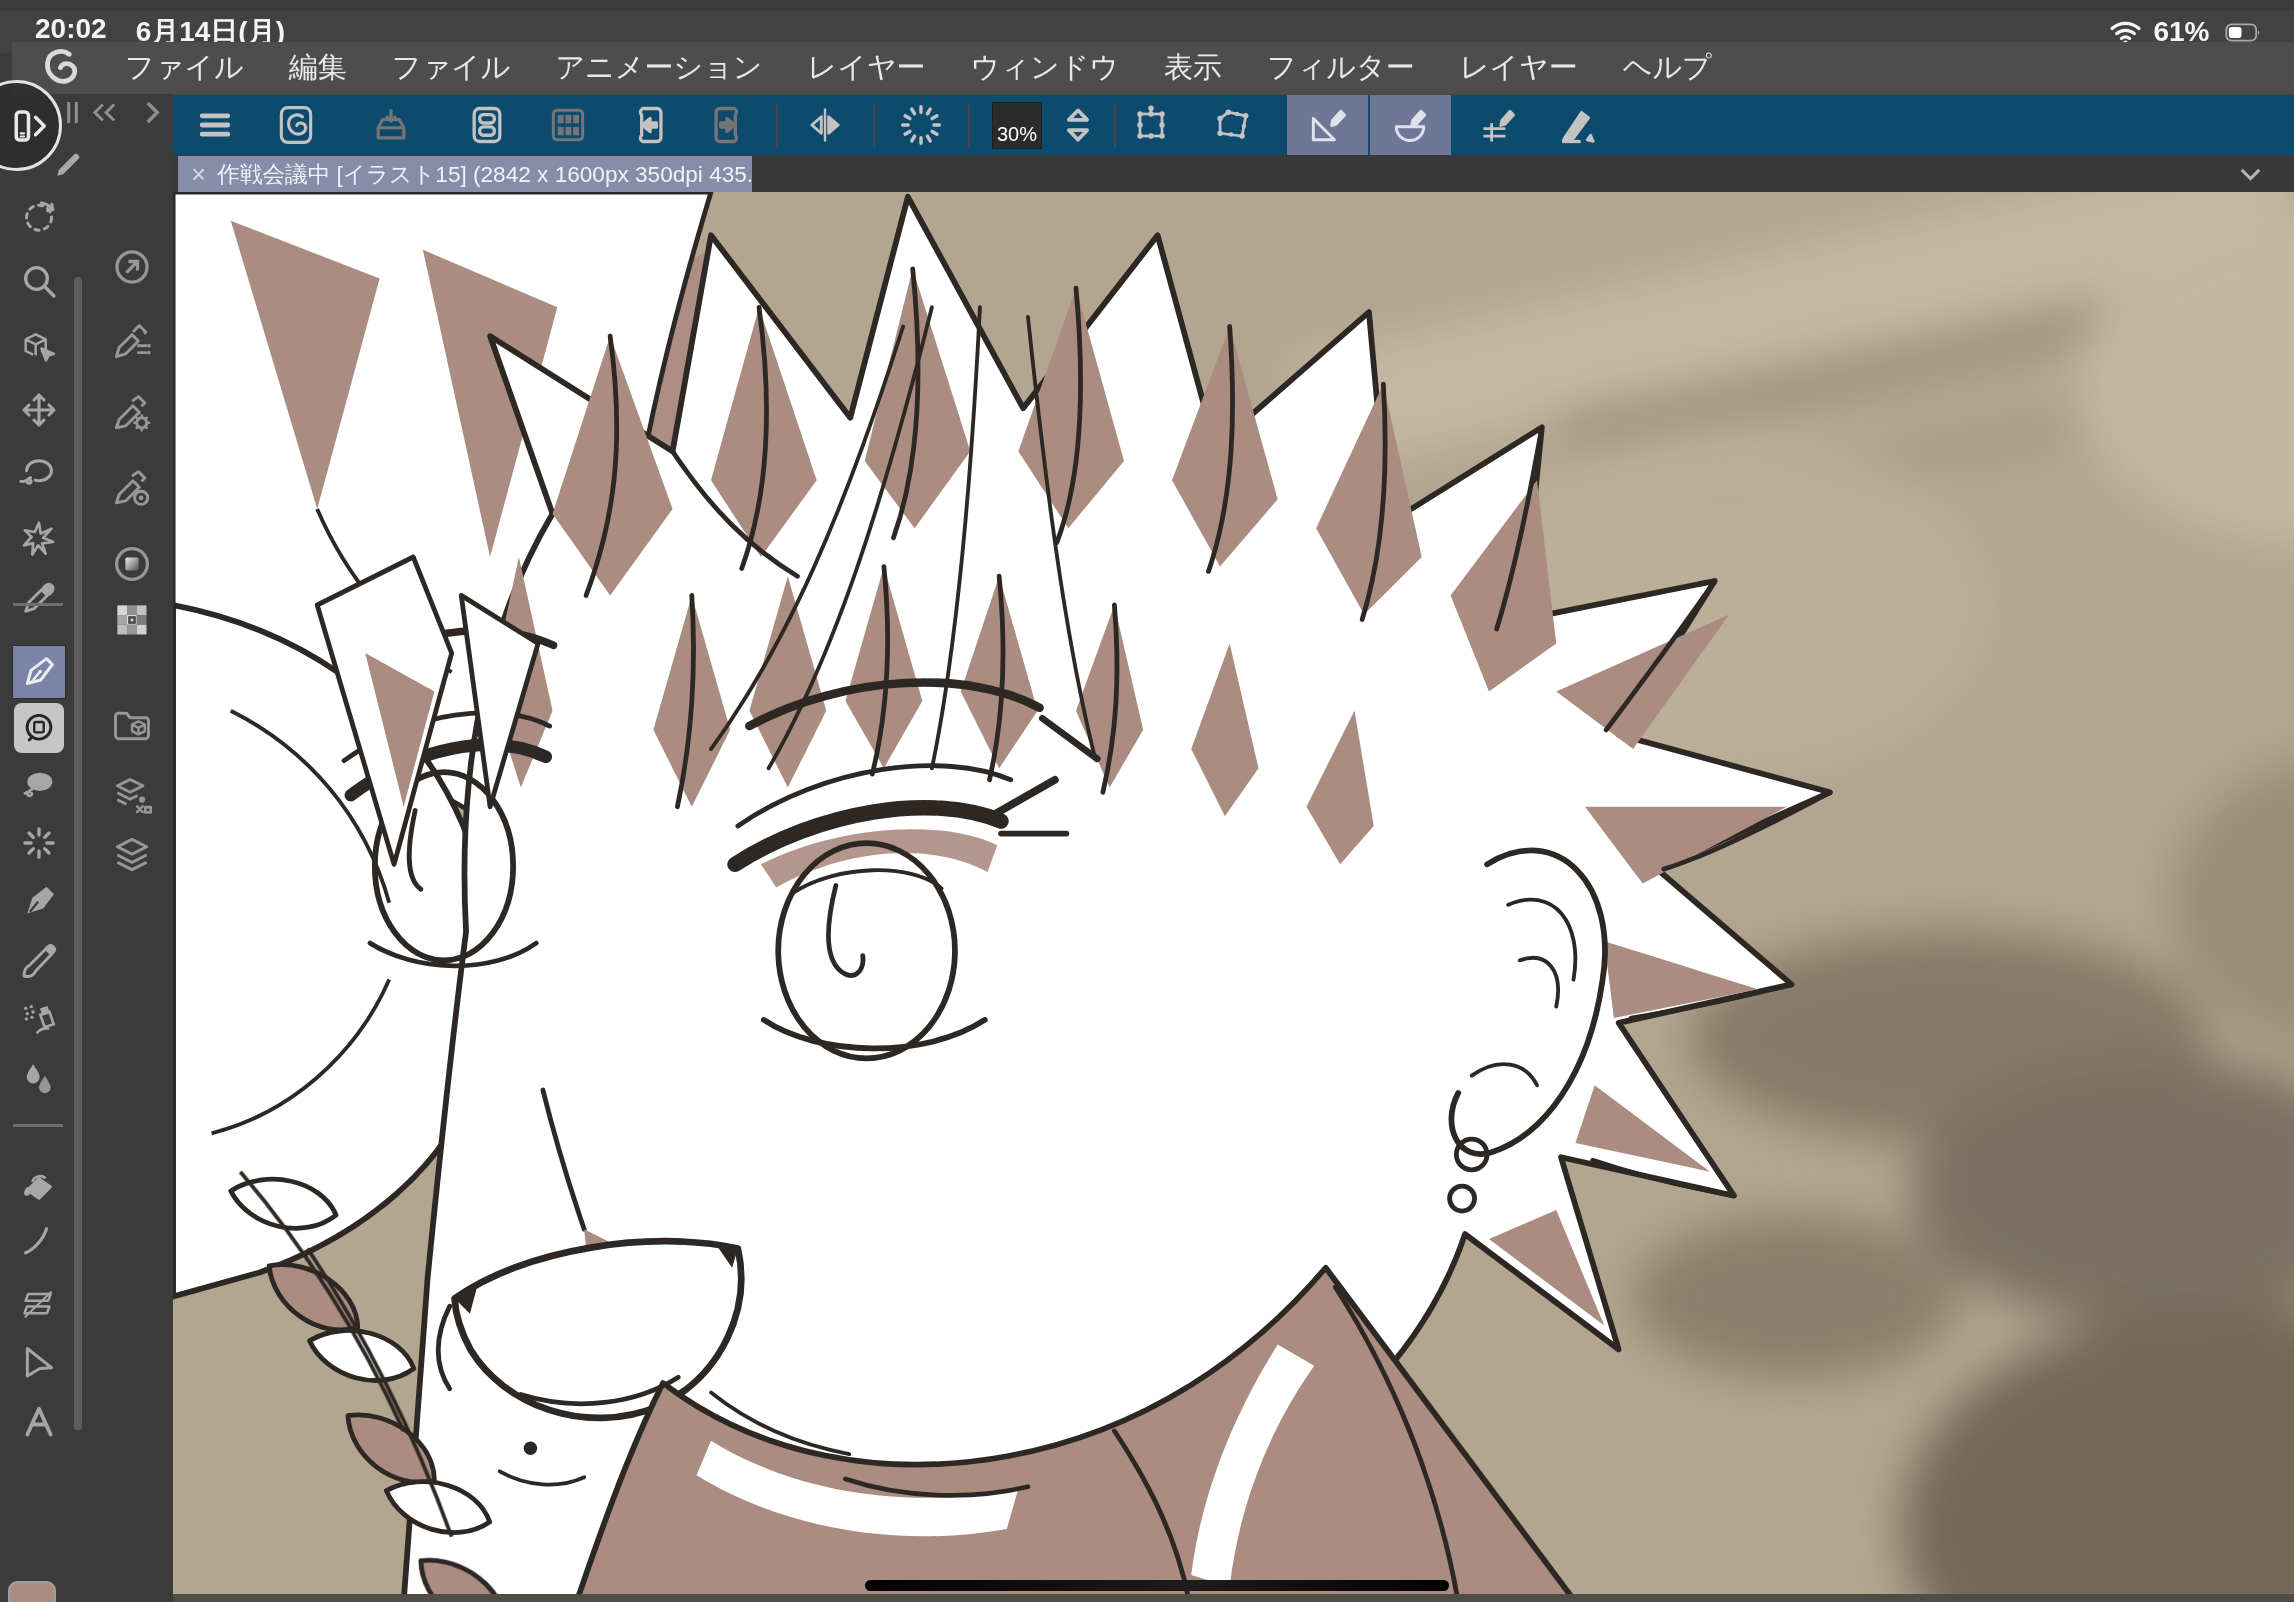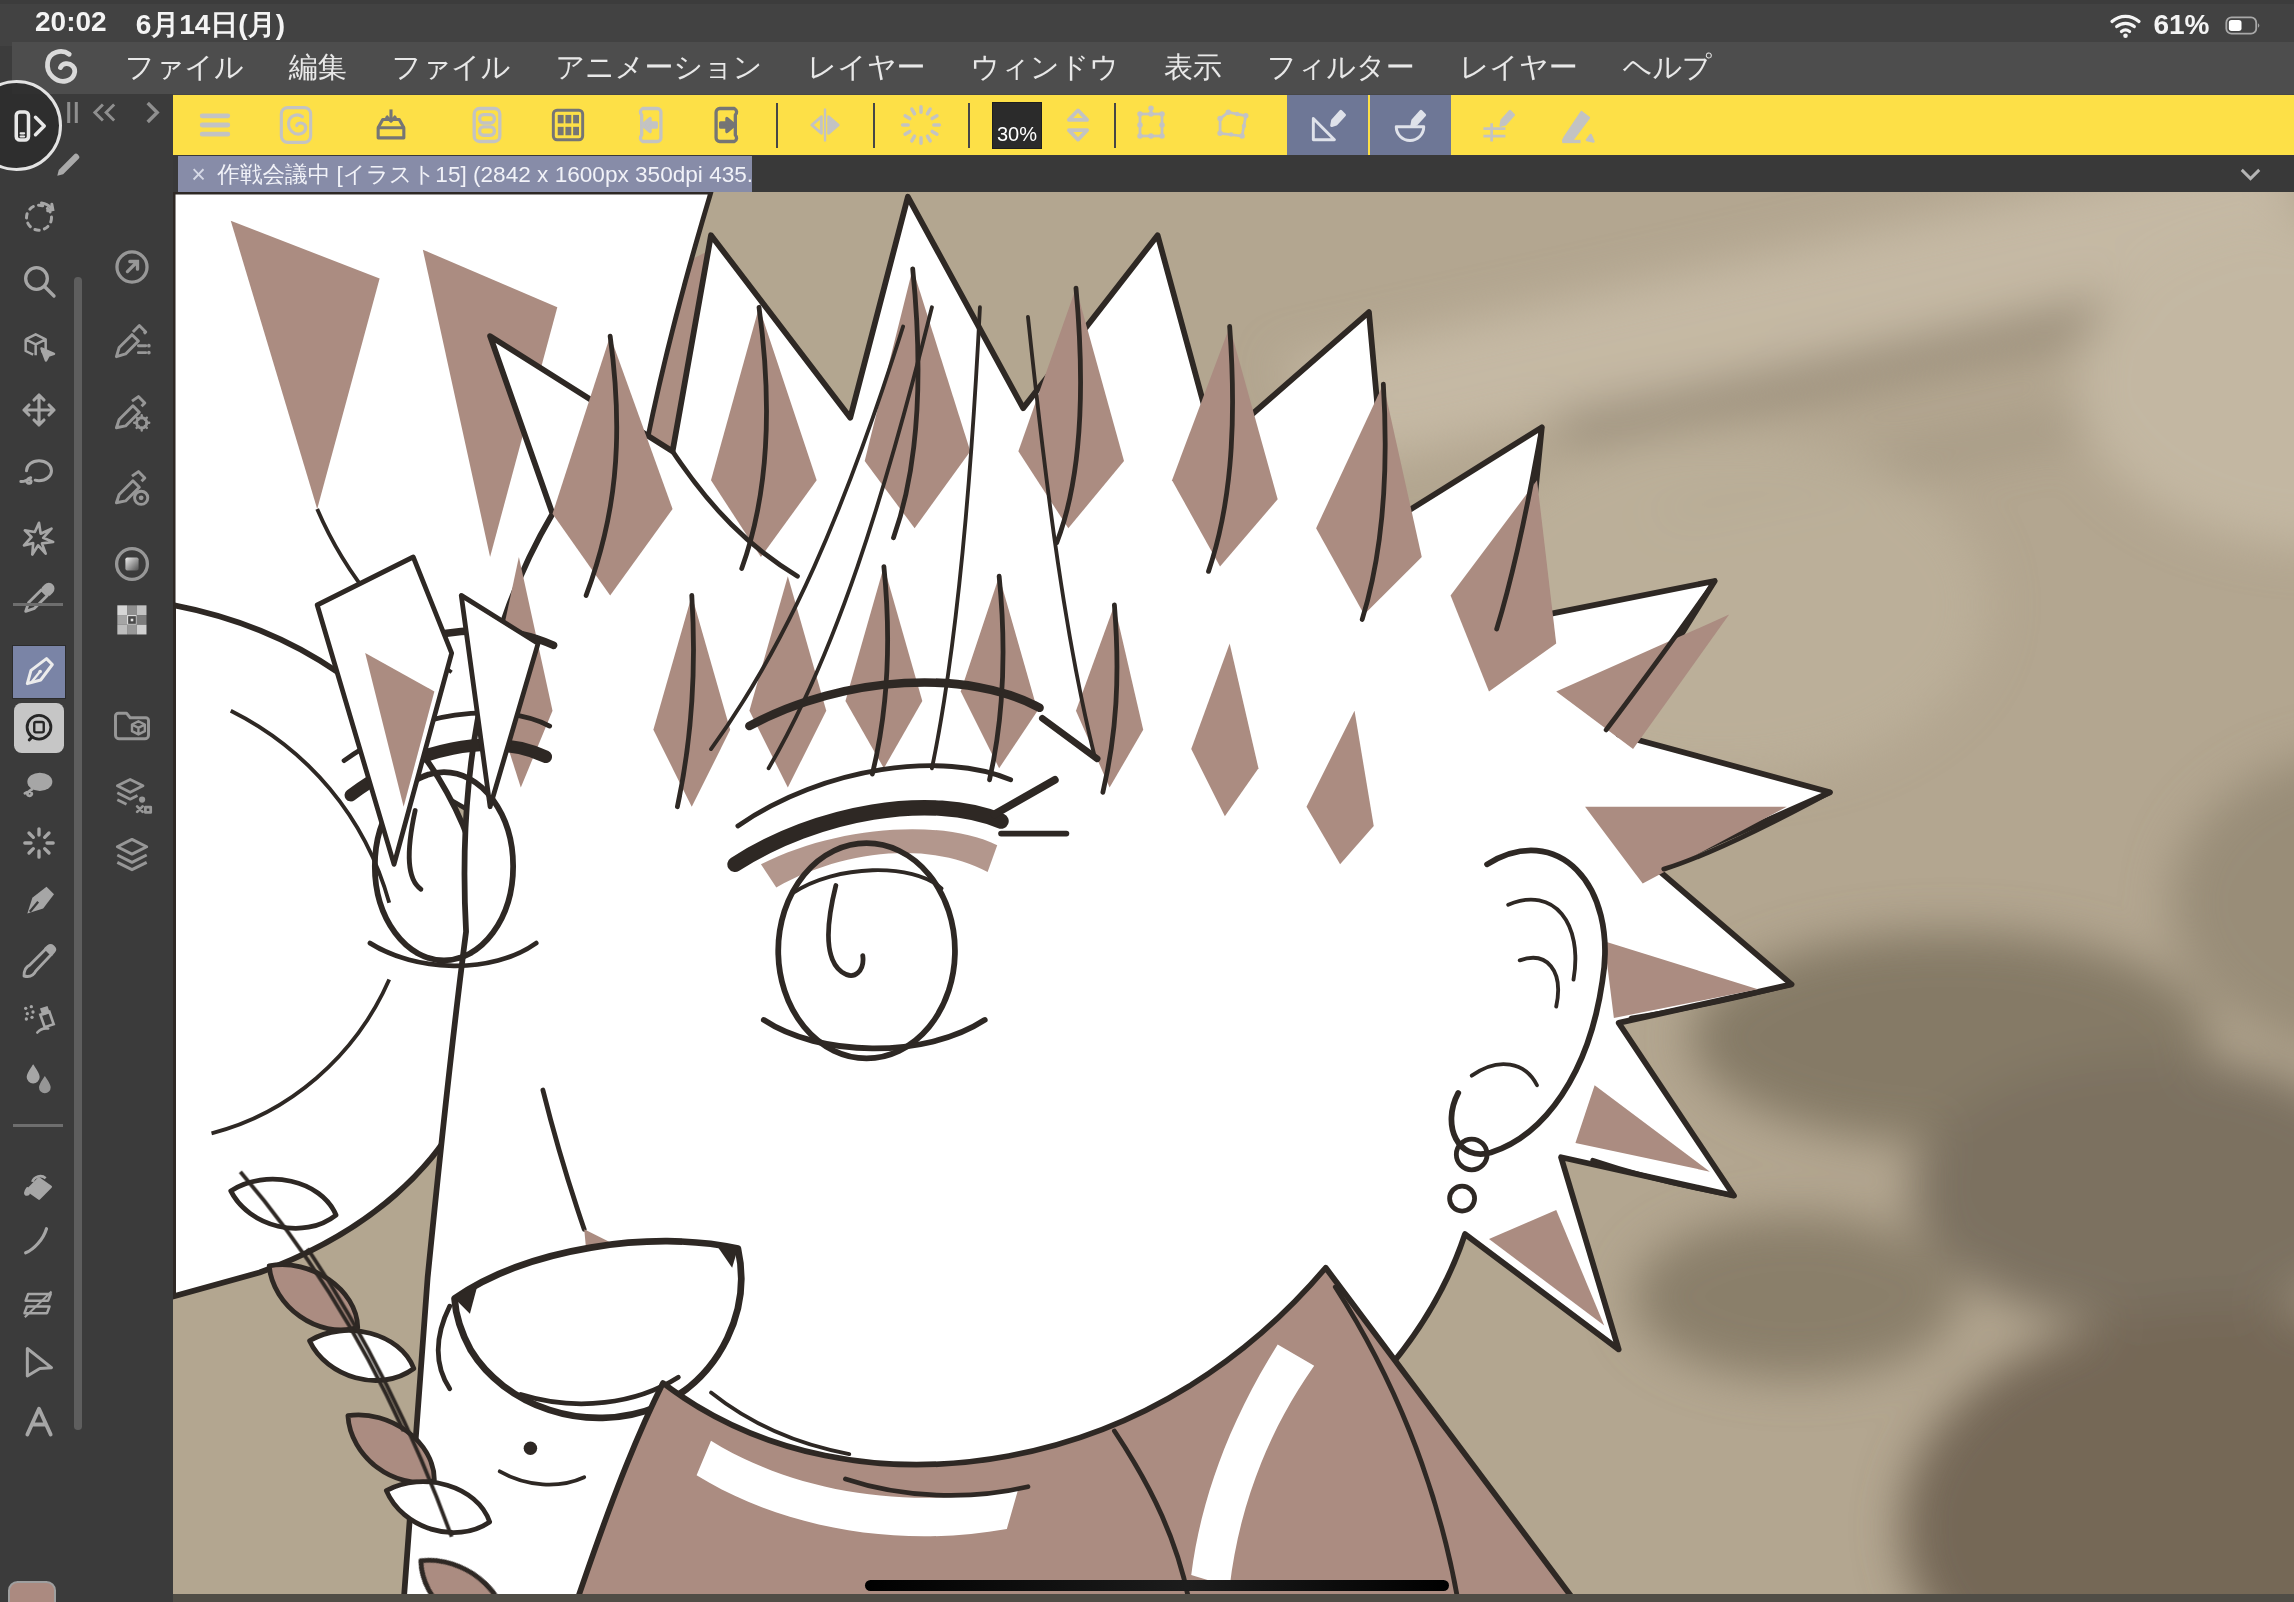--- a/index.html
+++ b/index.html
@@ -1,31 +1,31 @@
 <!DOCTYPE html>
 <html><head>
 <meta charset="utf-8">
 <style>
   html,body{margin:0;padding:0;background:#222}
   .screen{position:relative;width:2294px;height:1602px;background:#3c3c3c;overflow:hidden;
     font-family:"Liberation Sans",sans-serif;-webkit-font-smoothing:antialiased}
   svg{display:block}
   
-  .statusbar{position:absolute;left:0;top:4px;width:100%;height:42px;background:#424242;color:#f4f4f4;
+  .statusbar{position:absolute;left:0;top:11px;width:100%;height:42px;background:#424242;color:#f4f4f4;
     display:flex;align-items:center;justify-content:space-between;font-size:28px;font-weight:700}
   .status-left{display:flex;gap:29px;padding-left:35px}
   .status-right{display:flex;align-items:center;gap:11.5px;padding-right:29px;font-weight:600}
   
   .menubar{position:absolute;left:12px;top:42px;width:100%;height:52px;background:#4d4d4d;
     display:flex;align-items:center;color:#e8e8e8;font-size:29px}
   .menubar .logo{margin-left:27px;width:44px;height:44px;color:#d9d9d9}
   .menu-items{display:flex;gap:45px;margin-left:42px}
   .menu-item{cursor:default;white-space:nowrap}
   
-  .toolbar{position:absolute;left:173px;top:94px;width:2121px;height:61px;background:#fde047;border-top:1px solid #474747}
+  .toolbar{position:absolute;left:173px;top:94px;width:2121px;height:61px;background:#0c4a6e;border-top:1px solid #474747}
   .tbtn{position:absolute;top:3.8px;width:54px;height:53px;display:flex;align-items:center;justify-content:center;color:#c3c3c3}
   .tbtn.dim{color:#757575}
   .tbtn .ic{width:44px;height:44px}
   .tsep{position:absolute;top:7.7px;width:1.9px;height:45px;background:#464646}
   .snapblock{position:absolute;top:0;height:61px;background:#6e7796}
   .zoomfield{position:absolute;top:6.7px;width:50px;height:47px;background:#2b2b2b;border:1px solid #1e1e1e;
     display:flex;align-items:flex-end;justify-content:center;color:#fff;font-size:20px;padding-bottom:1.9px;box-sizing:border-box}
   
   .tabbar{position:absolute;left:173px;top:155px;width:2121px;height:37px;background:#393939}
   .tab{position:absolute;left:4.8px;top:1px;width:574px;height:36px;background:#878ca8;display:flex;align-items:center;

